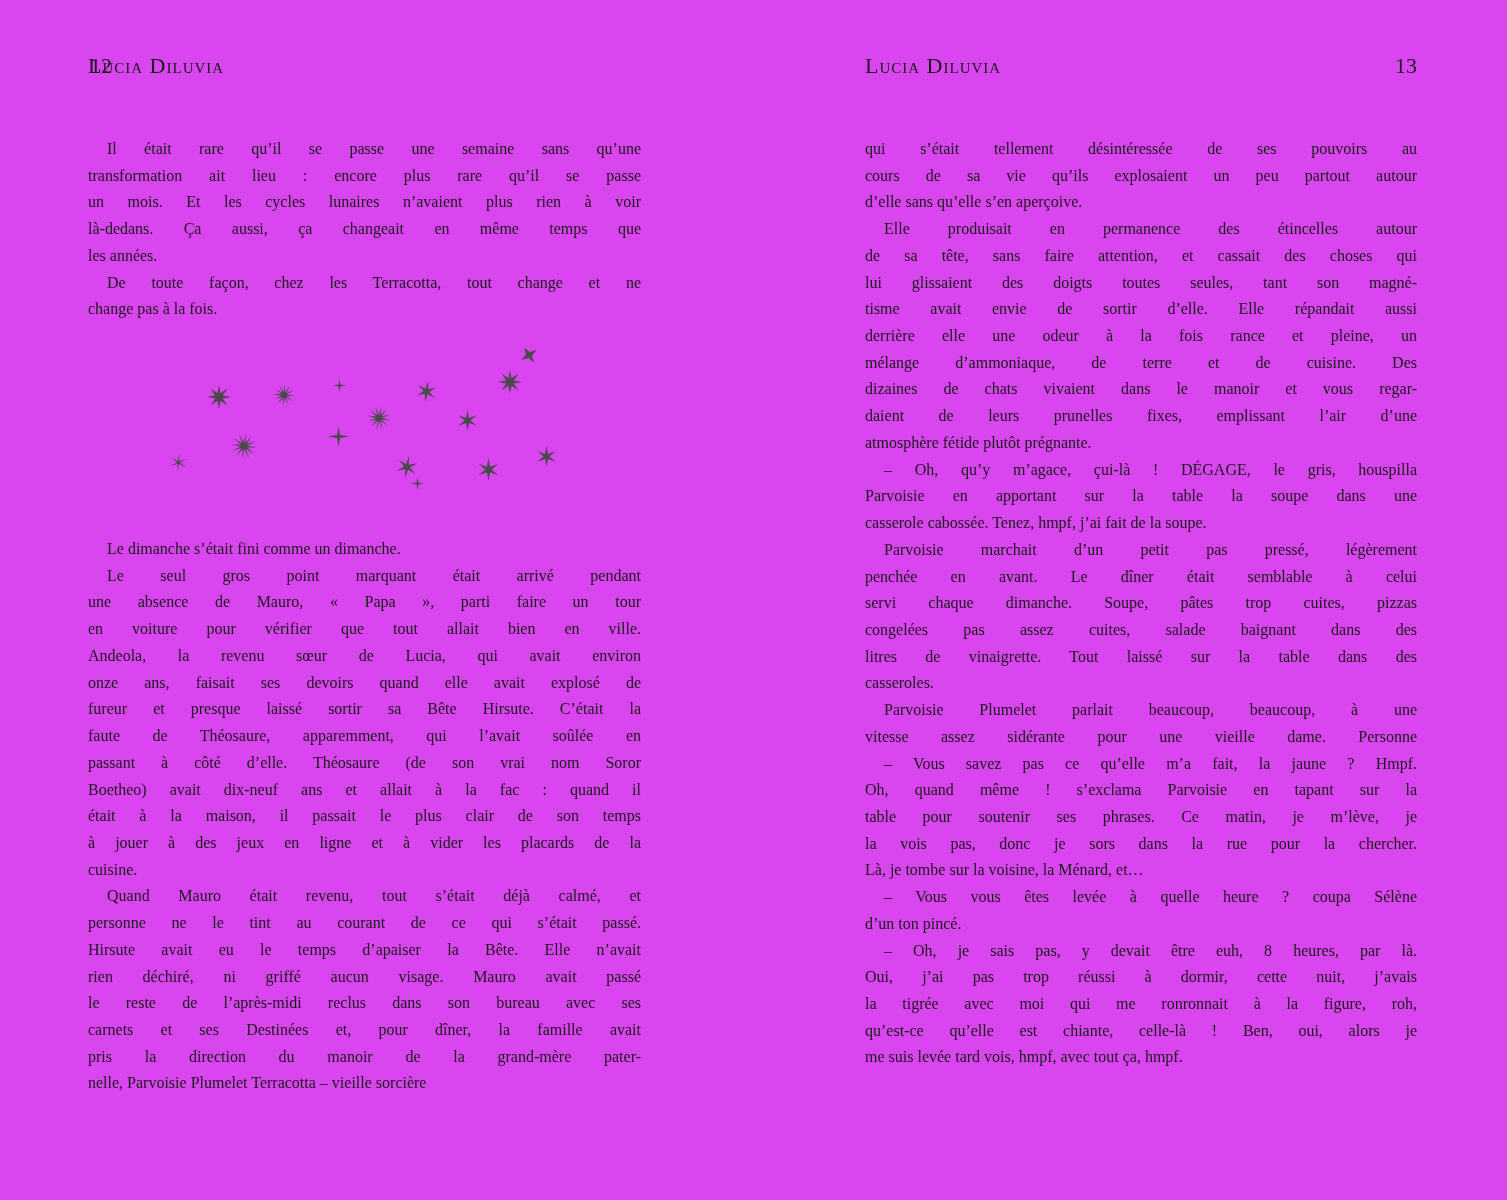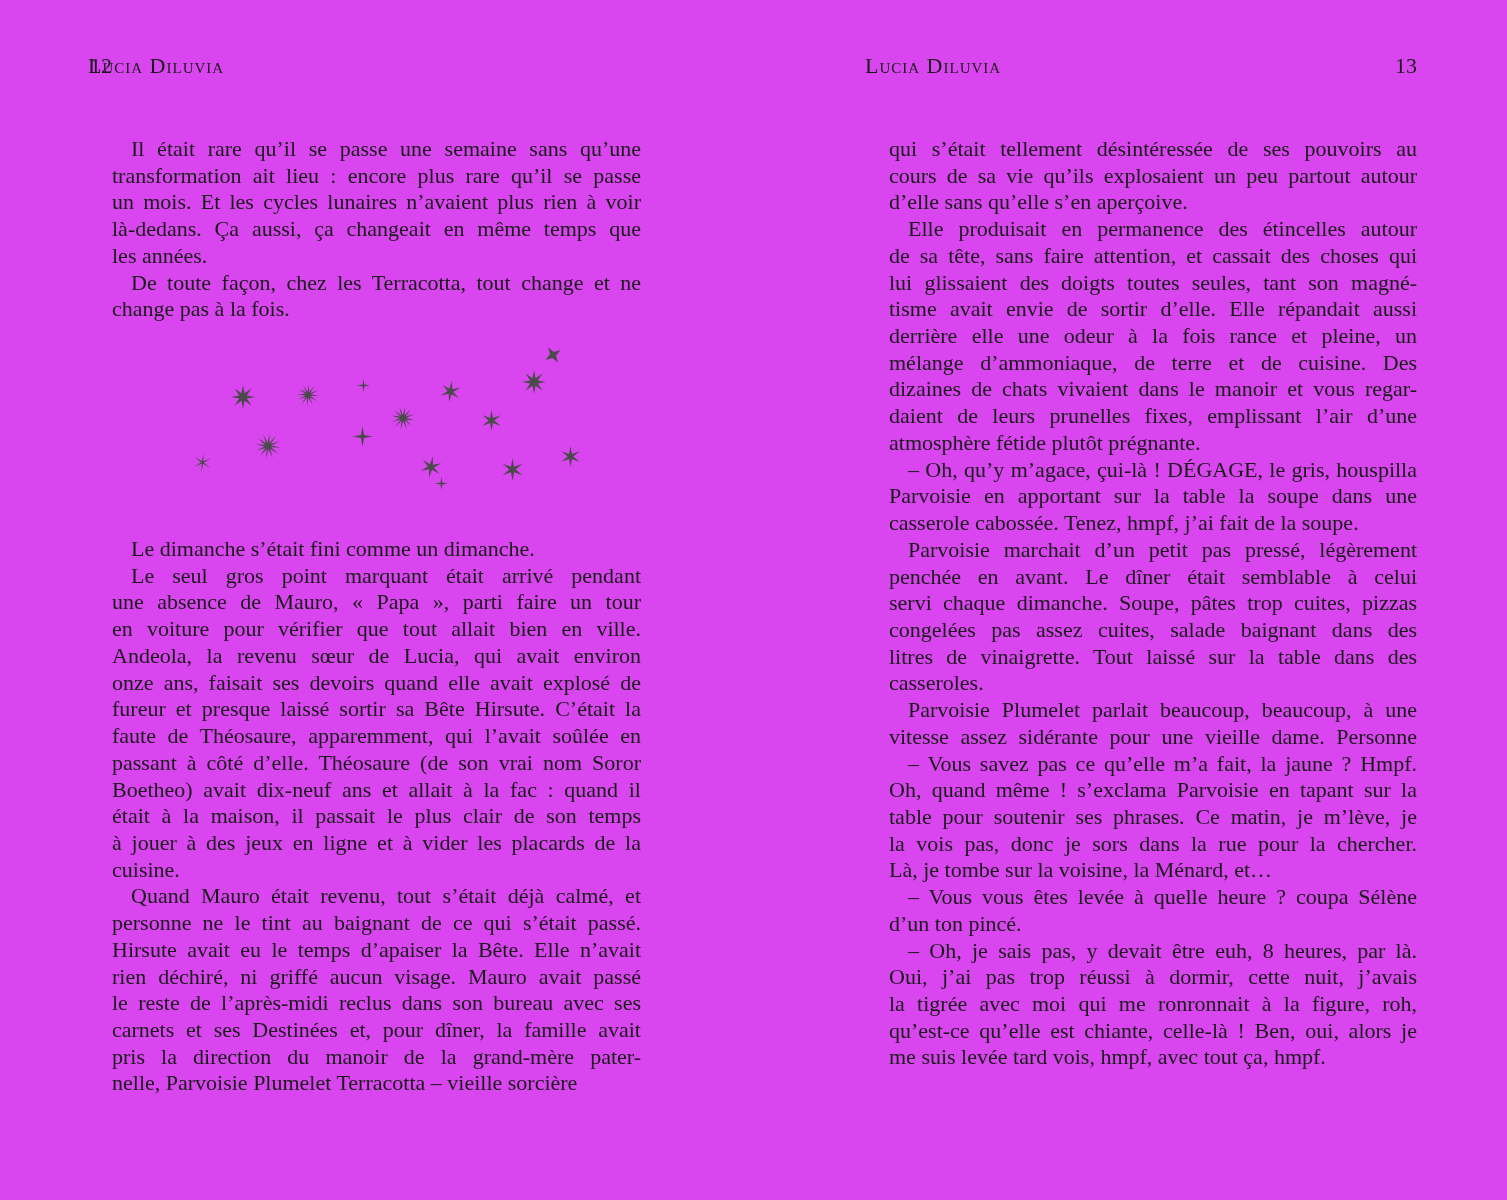--- a/index.html
+++ b/index.html
@@ -21,23 +21,22 @@
   .pg-title {
     position: absolute; left: 0; right: 0; top: 0;
     text-align: left;
     font-variant: small-caps;
     font-size: 22px;
     letter-spacing: 1px;
     color: #1b1b1b;
   }
   .pg-body {
     position: absolute; top: 136px; left: 0; right: 0;
-    font-size: 22px;
+    font-size: 16px;
     line-height: 26.72px;
-    margin-left: 24px;
   }
   .paragraph { margin: 0; padding: 0; }
   .line {
     height: 26.72px;
     text-align: justify;
     text-align-last: justify;
     white-space: normal;
   }
   .line.end { text-align-last: auto; }
   .line.first { text-indent: 19px; }
@@ -125,21 +124,21 @@
           <div class="line">fureur et presque laissé sortir sa Bête Hirsute. C’était la</div>
           <div class="line">faute de Théosaure, apparemment, qui l’avait soûlée en</div>
           <div class="line">passant à côté d’elle. Théosaure (de son vrai nom Soror</div>
           <div class="line">Boetheo) avait dix-neuf ans et allait à la fac : quand il</div>
           <div class="line">était à la maison, il passait le plus clair de son temps</div>
           <div class="line">à jouer à des jeux en ligne et à vider les placards de la</div>
           <div class="line end">cuisine.</div>
         </div>
         <div class="paragraph">
           <div class="line first">Quand Mauro était revenu, tout s’était déjà calmé, et</div>
-          <div class="line">personne ne le tint au baignant de ce qui s’était passé.</div>
+          <div class="line">personne ne le tint au courant de ce qui s’était passé.</div>
           <div class="line">Hirsute avait eu le temps d’apaiser la Bête. Elle n’avait</div>
           <div class="line">rien déchiré, ni griffé aucun visage. Mauro avait passé</div>
           <div class="line">le reste de l’après-midi reclus dans son bureau avec ses</div>
           <div class="line">carnets et ses Destinées et, pour dîner, la famille avait</div>
           <div class="line">pris la direction du manoir de la grand-mère pater-</div>
           <div class="line end">nelle, Parvoisie Plumelet Terracotta – vieille sorcière</div>
         </div>
       </div>
   </div>
 

